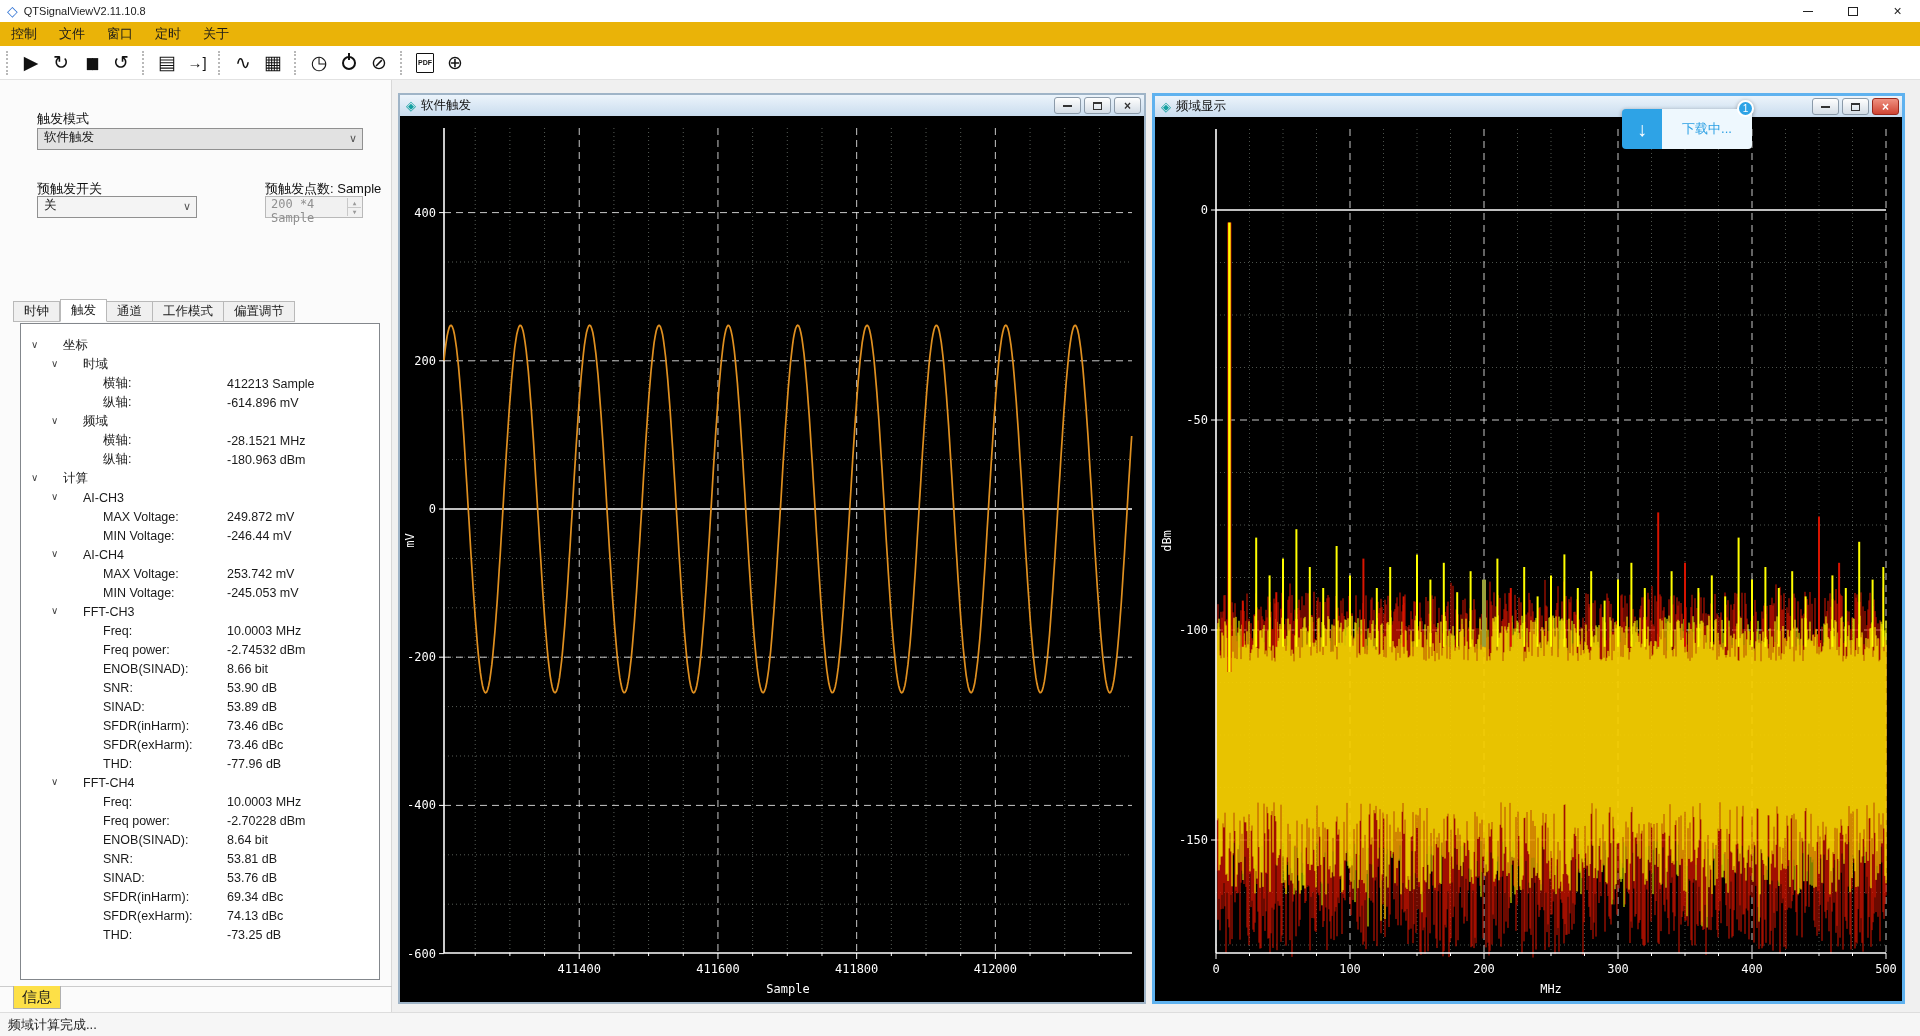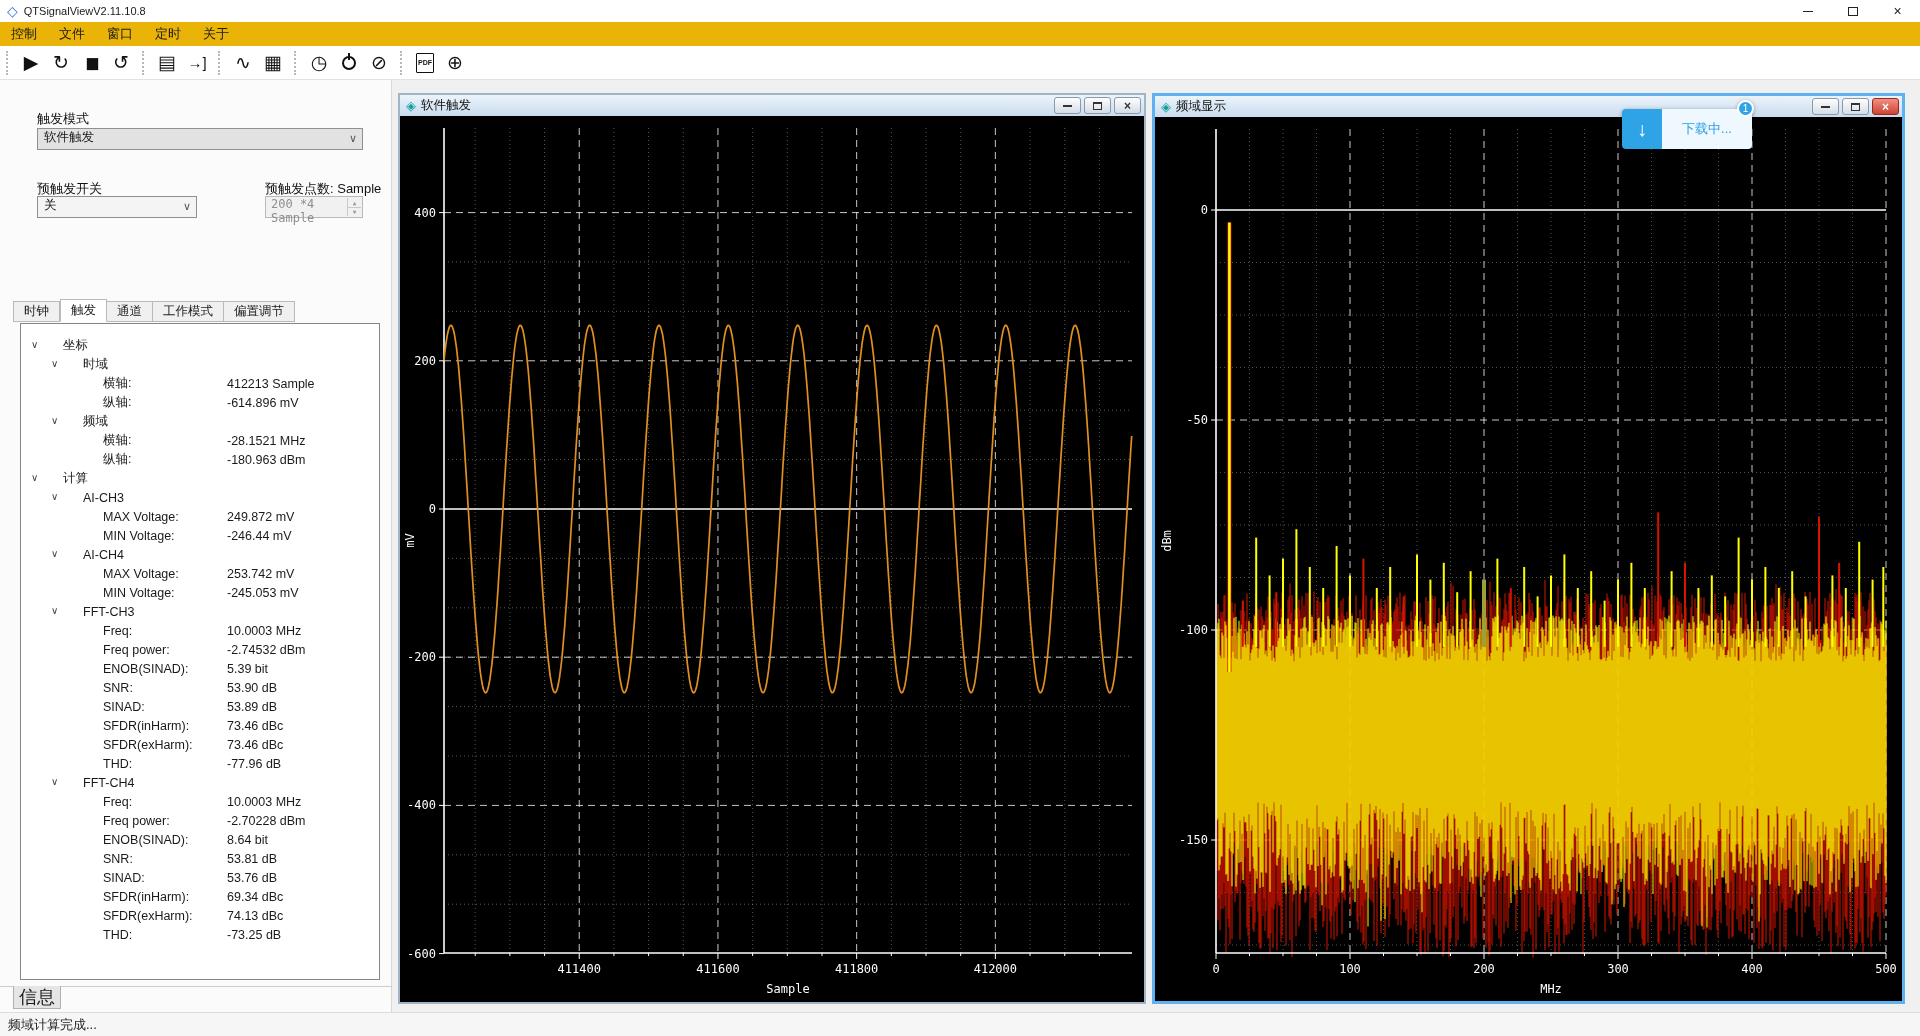--- a/index.html
+++ b/index.html
@@ -55,23 +55,23 @@
   .tab.selected { height:23px; background:#fff; border-left-width:1px; border-bottom:1px solid #fff; position:relative; z-index:2; }
 
   #tree-box { position:absolute; left:20px; top:243px; width:360px; height:657px; background:#fff;
               border:1px solid #83878c; padding-top:12px; overflow:hidden; }
   .tree-row { height:19px; display:flex; align-items:center; font-size:12.5px; position:relative; }
   .tree-chevron { position:absolute; font-size:10px; color:#444; top:3px; }
   .tree-label { position:absolute; white-space:nowrap;margin-left:16px; }
   .tree-value { position:absolute; left:170px; white-space:nowrap;margin-left:36px; }
 
   #panel-bottom-line { position:absolute; left:0; top:906px; width:392px; border-top:1px solid #cccccc; }
-  #info-tab { position:absolute; left:13px; top:906px; width:48px; height:23px; background:#e5e5e5;
+  #info-tab { position:absolute; left:13px; top:906px; width:48px; height:23px; background:#fde047;
               border:1px solid #b0b0b0; border-top:none; display:flex; align-items:center; justify-content:center;
-              font-size:18px; }
+              font-size:15px; }
 
   
   #mdi { flex:1; position:relative; background:#f0f0f0; }
   .mdi-window { position:absolute; display:flex; flex-direction:column; }
   #time-window { left:6px; top:13px; width:748px; height:911px; border:2px solid #9fb4c7; background:#dce8f4; }
   #freq-window { left:760px; top:13px; width:753px; height:911px; border:3px solid #5fb2ef; background:#dce8f4; }
   .mdi-titlebar { height:24px; display:flex; align-items:center; padding:0 3px 0 6px;
                   background:linear-gradient(#ecf4fb,#c9dcee); }
   .mdi-title-icon { color:#13a0a0; font-size:13px; margin-right:5px; }
   .mdi-title-text { font-size:12.5px; color:#111; }
@@ -269,21 +269,21 @@
         <div class="tree-row">
           <span class="tree-label" style="left: 66px;">Freq:</span>
           <span class="tree-value">10.0003 MHz</span>
         </div>
         <div class="tree-row">
           <span class="tree-label" style="left: 66px;">Freq power:</span>
           <span class="tree-value">-2.74532 dBm</span>
         </div>
         <div class="tree-row">
           <span class="tree-label" style="left: 66px;">ENOB(SINAD):</span>
-          <span class="tree-value">5.39 bit</span>
+          <span class="tree-value">8.66 bit</span>
         </div>
         <div class="tree-row">
           <span class="tree-label" style="left: 66px;">SNR:</span>
           <span class="tree-value">53.90 dB</span>
         </div>
         <div class="tree-row">
           <span class="tree-label" style="left: 66px;">SINAD:</span>
           <span class="tree-value">53.89 dB</span>
         </div>
         <div class="tree-row">

